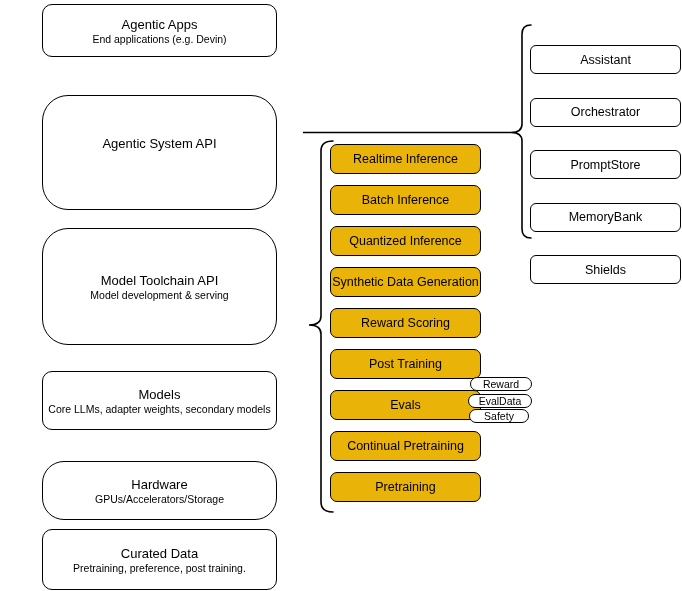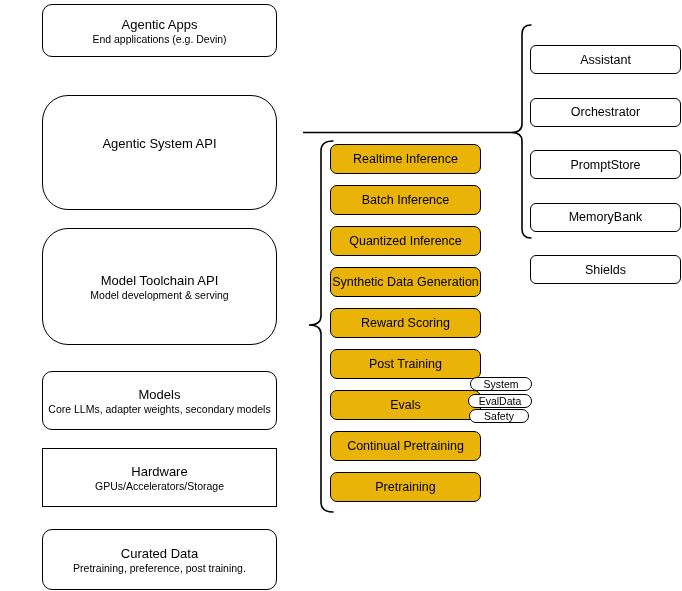--- a/index.html
+++ b/index.html
@@ -12,21 +12,21 @@
   .lbox{
     position:absolute;left:3px;width:235px;box-sizing:border-box;
     border:1.2px solid #000;background:#fff;
     display:flex;flex-direction:column;align-items:center;justify-content:center;
     text-align:center;gap:1px;margin-left:39px;
   }
   .lb1{top:4px;height:53px;border-radius:10px;}
   .lb2{top:95px;height:115px;border-radius:26px;padding-bottom:18px;}
   .lb3{top:228px;height:117px;border-radius:26px;padding-bottom:0;text-align:center;}
   .lb4{top:371px;height:59px;border-radius:10px;}
-  .lb5{top:448px;height:59px;border-radius:0;}
+  .lb5{top:461px;height:59px;border-radius:22px;}
   .lb6{top:529px;height:61px;border-radius:10px;}
   .ltitle{font-size:13px;line-height:15px;}
   .lsub{font-size:10.5px;line-height:12px;}
   
   .mid-col{position:absolute;left:330px;top:144px;width:151px;display:flex;flex-direction:column;gap:11px;}
   .mbox{
     height:30px;box-sizing:border-box;border:1.2px solid #000;border-radius:7px;background:#eab308;
     display:flex;align-items:center;justify-content:center;font-size:12.5px;
   }
   
@@ -88,21 +88,21 @@
     <div class="mbox">Batch Inference</div>
     <div class="mbox">Quantized Inference</div>
     <div class="mbox">Synthetic Data Generation</div>
     <div class="mbox">Reward Scoring</div>
     <div class="mbox">Post Training</div>
     <div class="mbox">Evals</div>
     <div class="mbox">Continual Pretraining</div>
     <div class="mbox">Pretraining</div>
   </div>
 
-  <div class="pill pill-harness">System</div>
+  <div class="pill pill-harness">Reward</div>
   <div class="pill pill-evaldata">EvalData</div>
   <div class="pill pill-safety">Safety</div>
 
   <div class="right-col">
     <div class="rbox">Assistant</div>
     <div class="rbox">Orchestrator</div>
     <div class="rbox">PromptStore</div>
     <div class="rbox">MemoryBank</div>
     <div class="rbox">Shields</div>
   </div>

